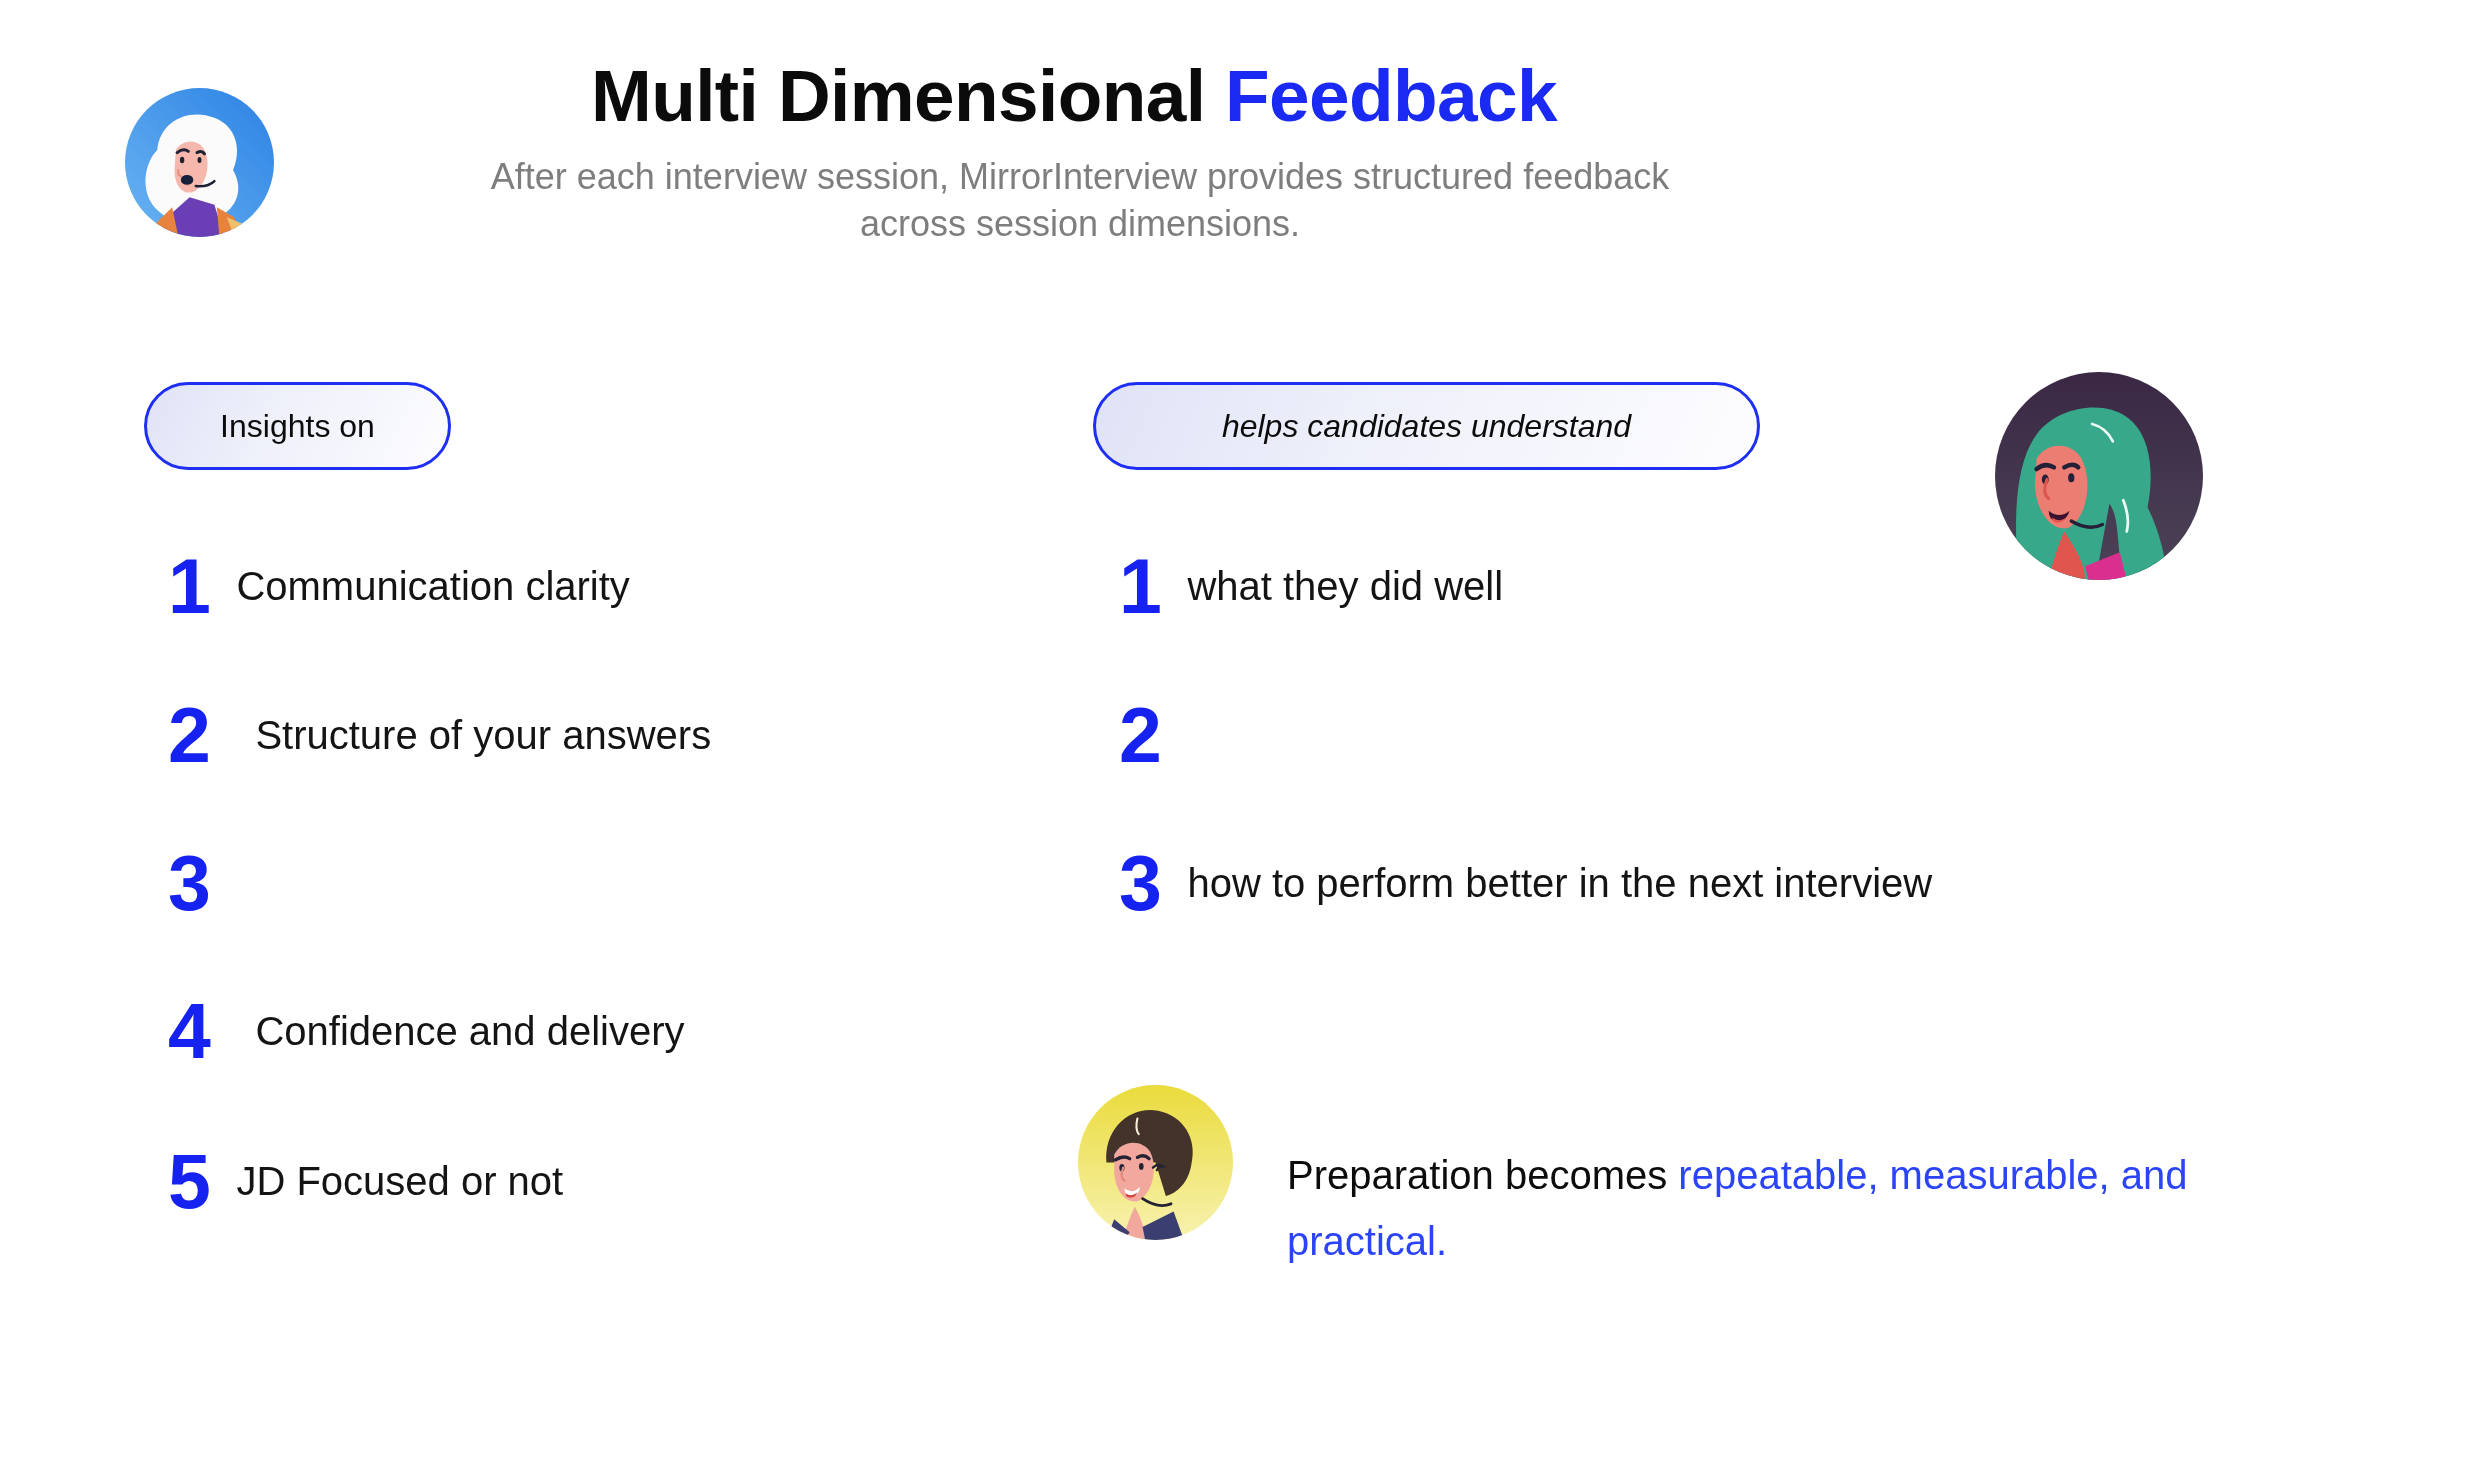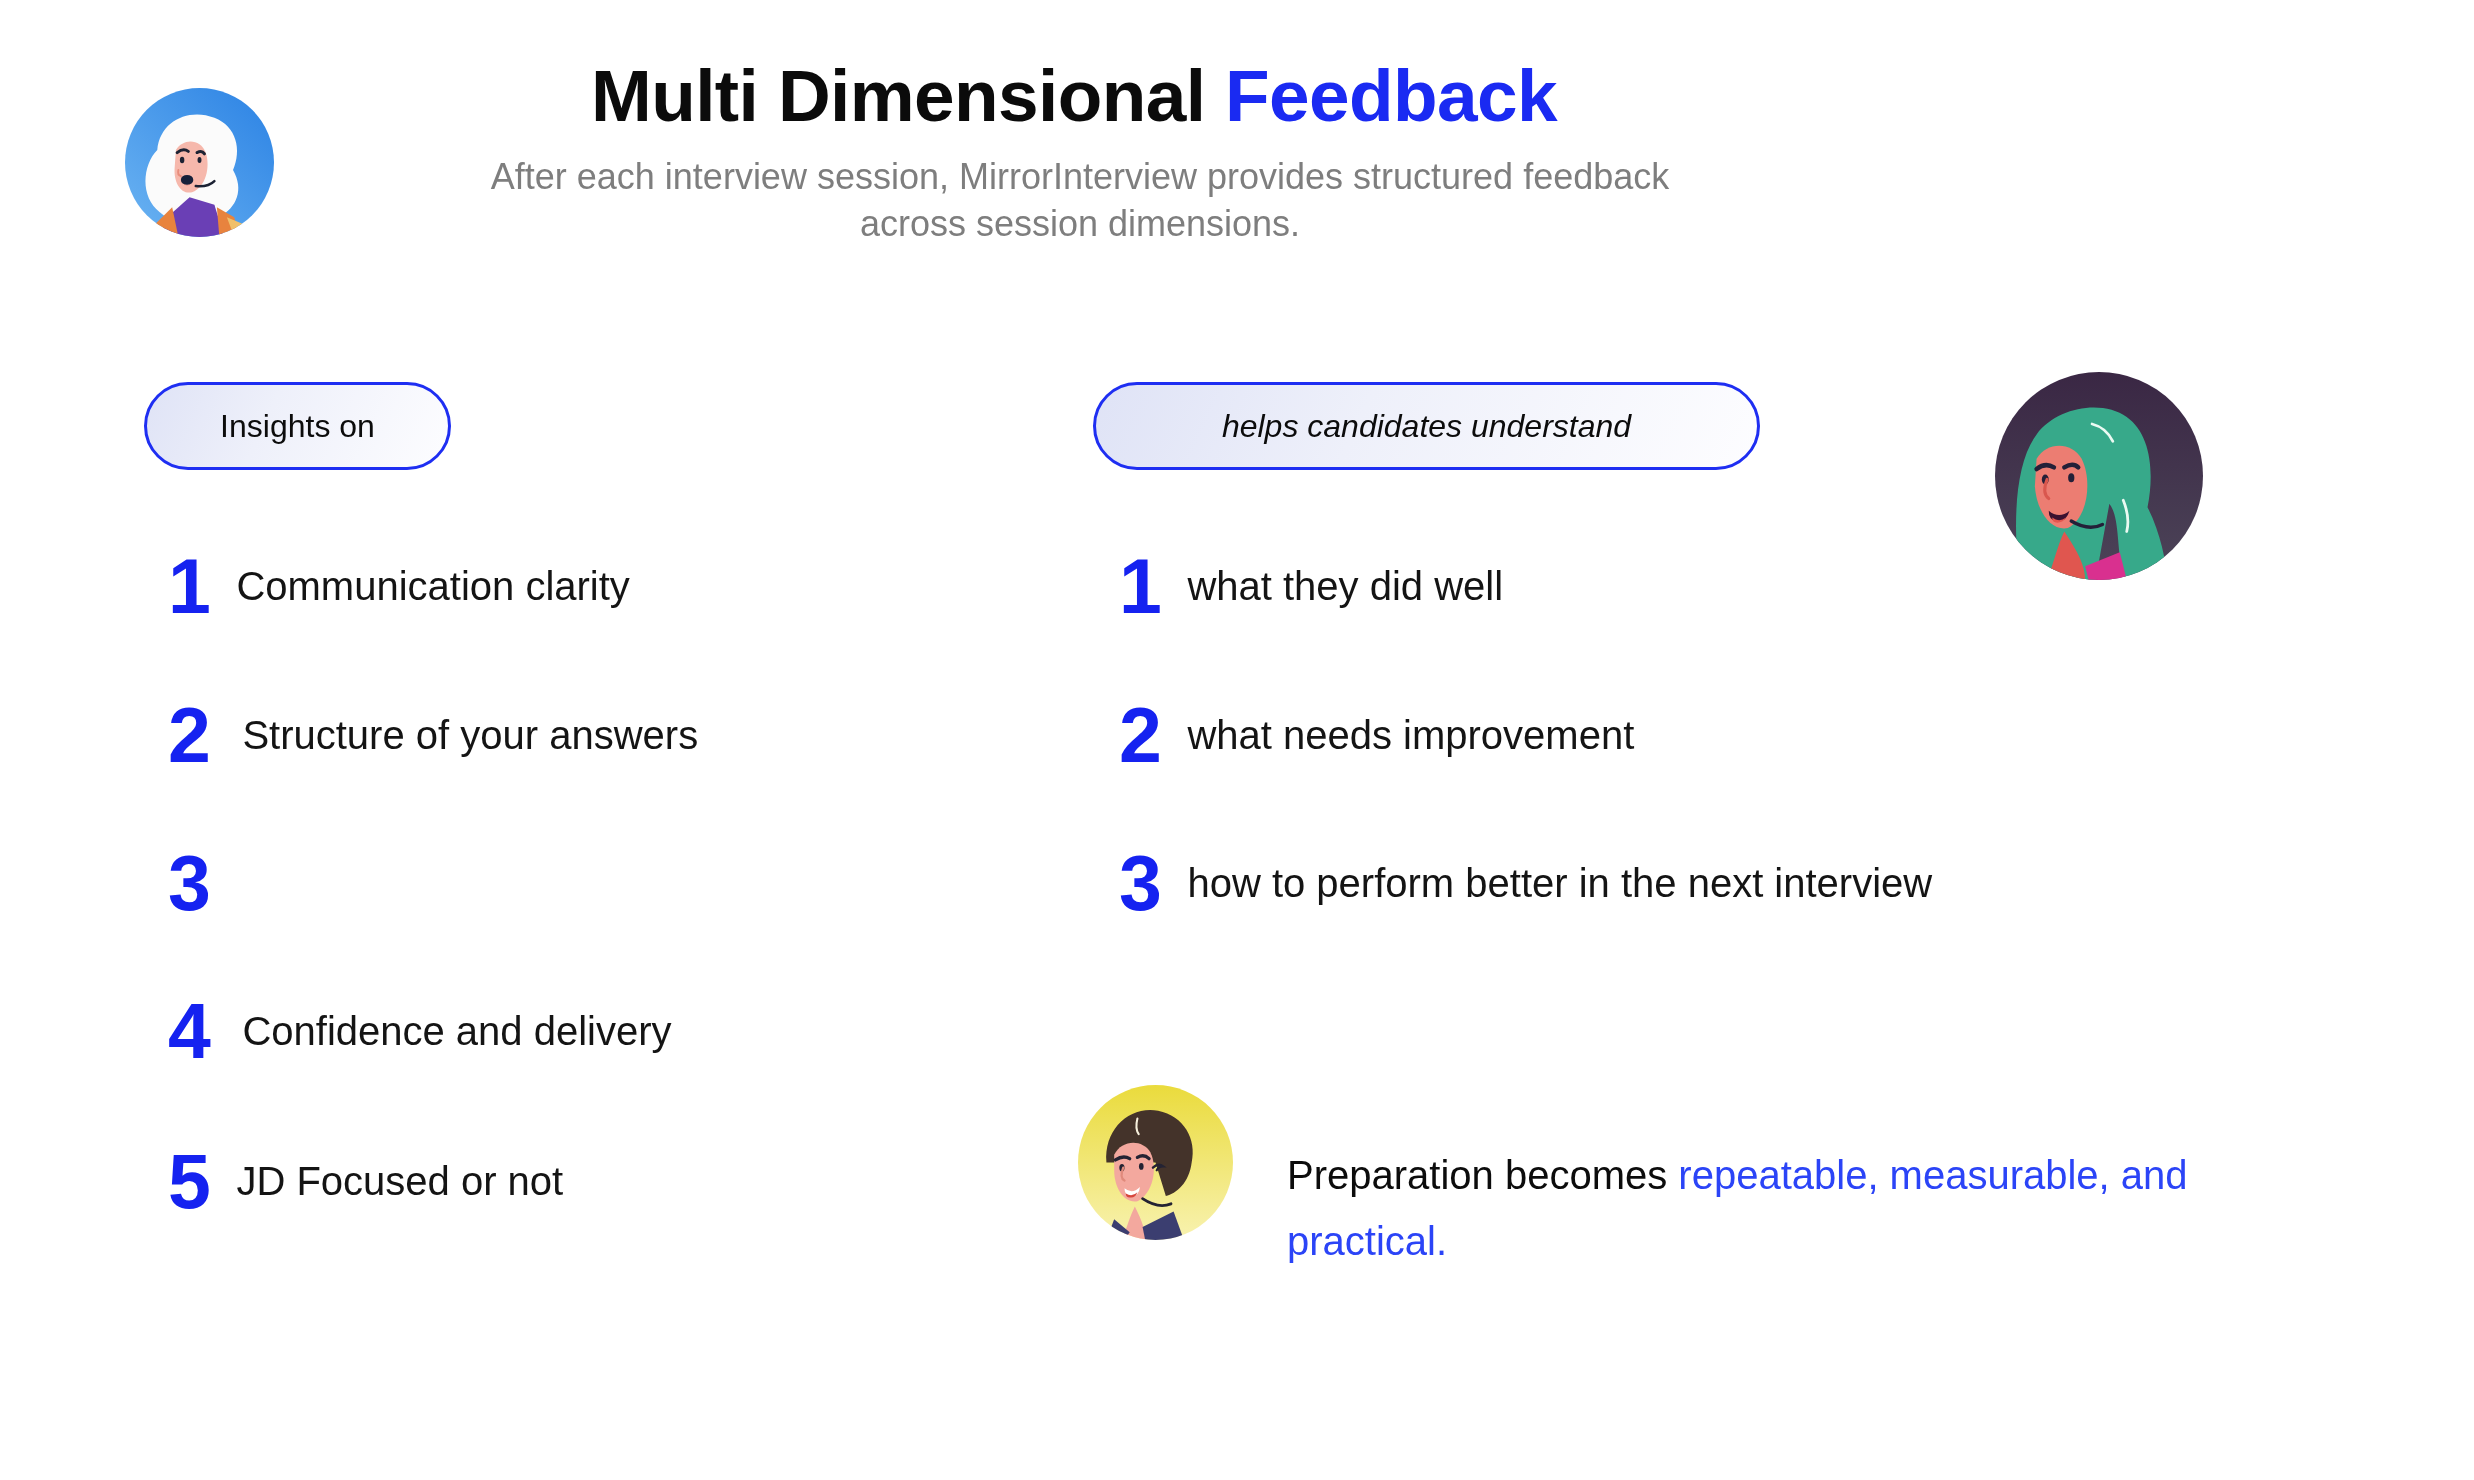--- a/index.html
+++ b/index.html
@@ -19,21 +19,21 @@
     background:linear-gradient(115deg,#dfe3f6 0%,#eef0fa 40%,#fdfdff 100%);
     display:flex;align-items:center;justify-content:center;
     font-size:32px;color:#0c0c0c;
   }
   .pill-left{left:144px;top:382px;width:307px;}
   .pill-right{left:1093px;top:382px;width:667px;font-style:italic;}
   
   .row{position:absolute;display:flex;align-items:center;gap:23.4px;height:97px;}
   .num{font-size:77px;font-weight:800;color:#1522f0;line-height:1;min-width:45px;}
   .label{font-size:40px;color:#141414;white-space:nowrap;}
-  .indent{margin-left:6px;}
+  .indent{margin-left:19px;}
   
   .footer-text{
     position:absolute;left:1287px;top:1102px;width:974px;
     font-size:40px;line-height:66px;color:#0c0c0c;
   }
   .footer-text .accent2{color:#2b44f7;}
   
   .avatar{position:absolute;display:block;}
   .av1{left:125px;top:88px;width:149px;height:149px;}
   .av2{left:1995px;top:372px;width:208px;height:208px;}
@@ -105,21 +105,20 @@
     <span class="num">5</span>
     <span class="label">JD Focused or not</span>
   </div>
 
   <div class="row" style="left:1119px;top:538px;">
     <span class="num">1</span>
     <span class="label">what they did well</span>
   </div>
   <div class="row" style="left:1119px;top:687px;">
     <span class="num">2</span>
-    <span class="label">what needs improvement</span>
   </div>
   <div class="row" style="left:1119px;top:835px;">
     <span class="num">3</span>
     <span class="label">how to perform better in the next interview</span>
   </div>
 
   <svg class="avatar av2" viewBox="0 0 120 120">
     <defs>
       <clipPath id="c2">
           <circle cx="60" cy="60" r="60"></circle>

